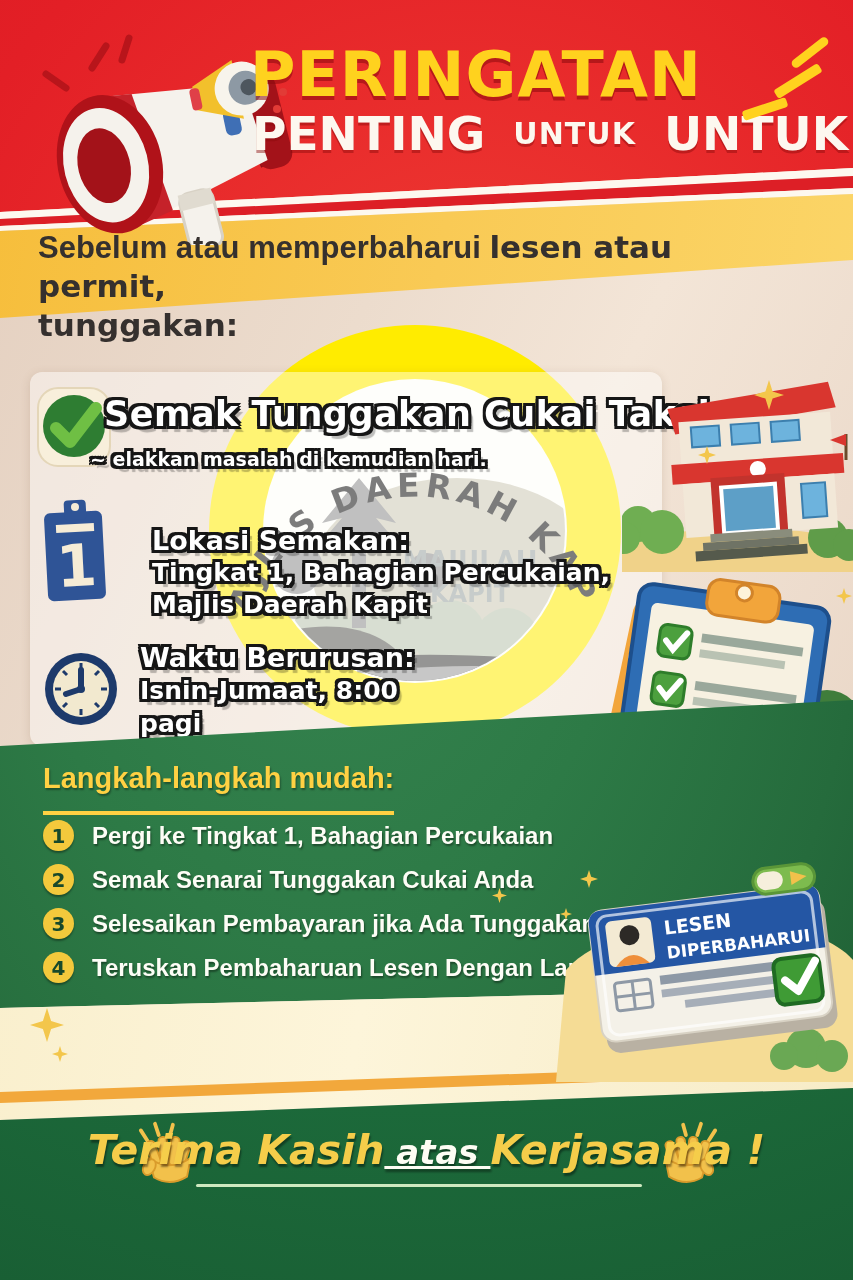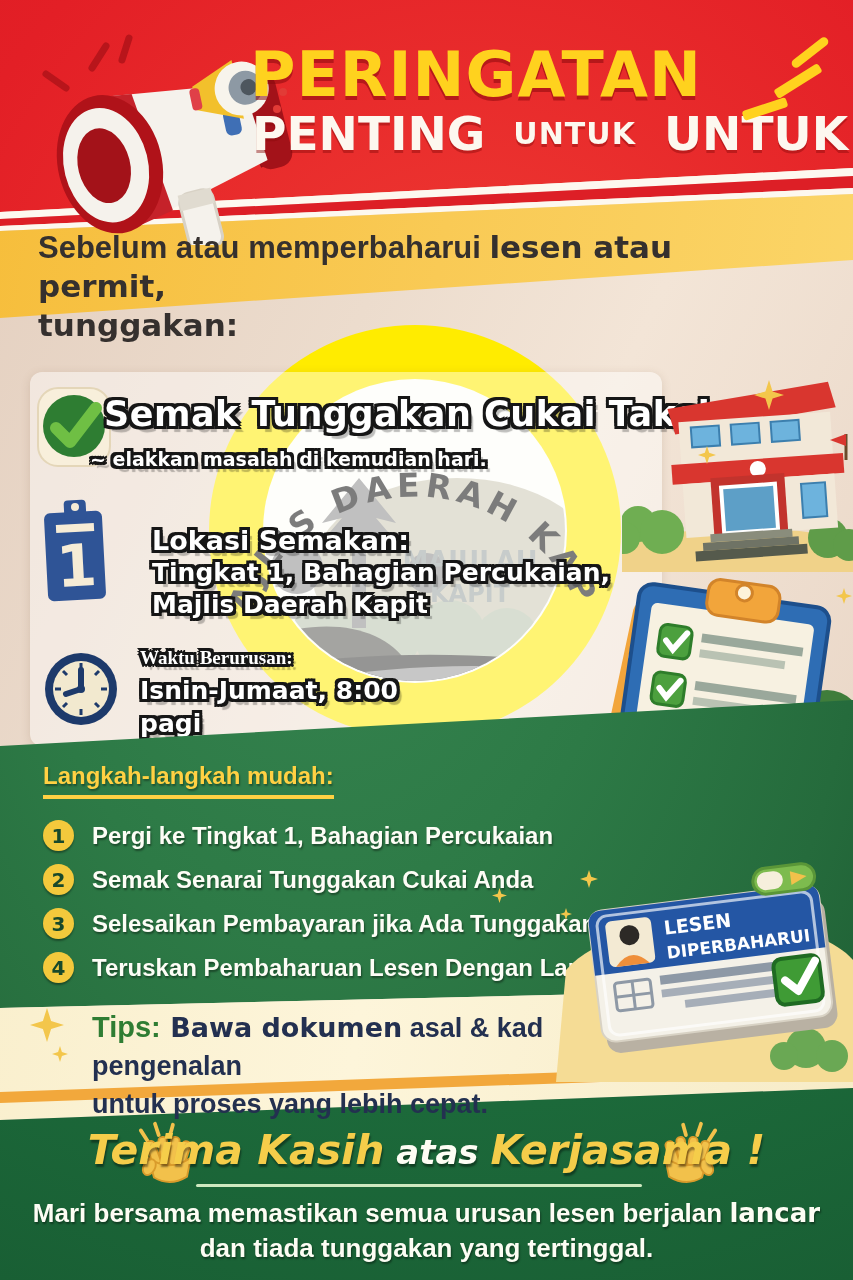--- a/index.html
+++ b/index.html
@@ -49,46 +49,46 @@
     text-shadow:-3px -3px 0 #161616,0 -3px 0 #161616,3px -3px 0 #161616,-3px 0 0 #161616,
       3px 0 0 #161616,-3px 3px 0 #161616,0 3px 0 #161616,3px 3px 0 #161616,
       -2px -2px 0 #161616,2px -2px 0 #161616,-2px 2px 0 #161616,2px 2px 0 #161616,
       5px 6px 1px rgba(0,0,0,.25);}
   .hl-title{left:104px;top:394px;font-size:35px;letter-spacing:.5px;}
   .hl-sub{left:90px;top:448px;font-size:19px;}
   .loc-block{left:152px;top:517px;line-height:32px;margin-top:8px;}
   .loc-block .h{font-size:27px;}
   .loc-block .l{font-size:25px;}
   .hours-block{left:140px;top:641px;line-height:33px;width:312px;}
-  .hours-block .h{font-size:19px;font-family:Liberation Serif, serif;}
+  .hours-block .h{font-size:27px;}
   .hours-block .l{font-size:25px;}
   .hours-block .r{text-align:right;}
 
   
-  .steps-heading{left:43px;top:762px;font-size:24px;font-weight:bold;color:#ffd143;
-    font-family:"Liberation Sans",sans-serif;border-bottom:4px solid #ffd143;padding-bottom:5px;
+  .steps-heading{left:43px;top:762px;font-size:29px;font-weight:bold;color:#ffd143;
+    font-family:"Liberation Sans",sans-serif;border-bottom:4px solid #ffd143;padding-bottom:16px;
     text-shadow:1px 2px 2px rgba(0,0,0,.35);}
   .step-row{left:43px;display:flex;align-items:center;gap:18px;}
   .step-badge{width:31px;height:31px;border-radius:50%;background:#f3c93c;color:#17492b;
     font-size:20px;font-weight:bold;display:flex;align-items:center;justify-content:center;
     box-shadow:0 2px 2px rgba(0,0,0,.35);flex:0 0 auto;}
   .step-text{font-size:24px;font-weight:bold;color:#fdfdf6;font-family:Liberation Sans, sans-serif;
     text-shadow:1px 2px 2px rgba(0,0,0,.4);white-space:nowrap;}
 
   
   .tips-block{left:92px;top:1008px;width:500px;font-size:27px;line-height:38px;color:#233050;
     font-family:"Liberation Sans",sans-serif;font-weight:600;}
   .tips-label{color:#2f7d33;font-weight:bold;font-size:29px;}
   .tips-bold{font-weight:bold;font-family:"DejaVu Sans",sans-serif;}
 
   
   .footer-title{left:0;right:0;top:1126px;text-align:center;font-style:italic;font-weight:bold;
     text-shadow:1px 3px 2px rgba(0,0,0,.4);white-space:nowrap;}
   .footer-title .gold{color:#f5cd4a;font-size:41px;}
-  .footer-title .white{color:#fdfdf4;font-size:34px;}
+  .footer-title .white{color:#fdfdf4;font-size:34px;text-decoration:underline;}
   .footer-underline{left:196px;top:1184px;width:446px;height:3px;background:#cfe9c0;border-radius:2px;}
   .footer-body{left:0;right:0;top:1196px;text-align:center;font-size:26px;line-height:35px;
     color:#fdfdf4;font-weight:bold;font-family:"Liberation Sans",sans-serif;
     text-shadow:1px 2px 2px rgba(0,0,0,.4);}
   .footer-body .heavier{font-family:"DejaVu Sans",sans-serif;}
 
   .sparkle{position:absolute;background:#f3c64b;
     clip-path:polygon(50% 0,62% 38%,100% 50%,62% 62%,50% 100%,38% 62%,0 50%,38% 38%);}
   svg text{font-family:"DejaVu Sans","Liberation Sans",sans-serif;}
 </style>
@@ -411,24 +411,20 @@
       </g>
       <g>
         <rect x="216" y="118" width="46" height="46" rx="8" fill="#3f9b35" stroke="#1f6b22" stroke-width="4"></rect>
         <path d="M226 140 L238 152 L258 124" stroke="#ffffff" stroke-width="8" fill="none" stroke-linecap="round" stroke-linejoin="round"></path>
       </g>
     </g>
   </svg>
 
   <div class="sparkle" style="left:30px;top:1008px;width:34px;height:34px;"></div>
   <div class="sparkle" style="left:52px;top:1046px;width:16px;height:16px;"></div>
-  <div class="abs tips-block">
-    <span class="tips-label">Tips:</span><span class="tips-bold"> Bawa dokumen</span><span> asal &amp; kad pengenalan</span><br>
-    <span>untuk proses yang lebih cepat.</span>
-  </div>
 
   <div class="sparkle" style="left:754px;top:380px;width:30px;height:30px;"></div>
   <div class="sparkle" style="left:698px;top:446px;width:18px;height:18px;"></div>
   <div class="sparkle" style="left:836px;top:588px;width:16px;height:16px;"></div>
   <div class="sparkle" style="left:492px;top:888px;width:15px;height:15px;"></div>
   <div class="sparkle" style="left:580px;top:870px;width:18px;height:18px;"></div>
   <div class="sparkle" style="left:560px;top:908px;width:12px;height:12px;"></div>
 
   <svg class="abs" style="left:138px;top:1118px;" width="66" height="70" viewBox="0 0 70 70">
     <g stroke="#f2c14b" stroke-width="4" stroke-linecap="round">
@@ -458,18 +454,14 @@
       <rect x="44" y="22" width="9" height="26" rx="4" transform="rotate(18 48 35)"></rect>
       <path d="M11 40 Q33 56 56 40 L52 60 Q34 71 17 61 Z"></path>
       <ellipse cx="12" cy="50" rx="6" ry="9" transform="rotate(30 12 50)"></ellipse>
     </g>
   </svg>
 
   <div class="abs footer-title">
     <span class="gold">Terima Kasih</span><span class="white"> atas </span><span class="gold">Kerjasama !</span>
   </div>
   <div class="abs footer-underline"></div>
-  <div class="abs footer-body">
-    <span>Mari bersama memastikan semua urusan lesen berjalan </span><span class="heavier">lancar</span><br>
-    <span>dan tiada tunggakan yang tertinggal.</span>
-  </div>
 
 </div>
 
 </body></html>

